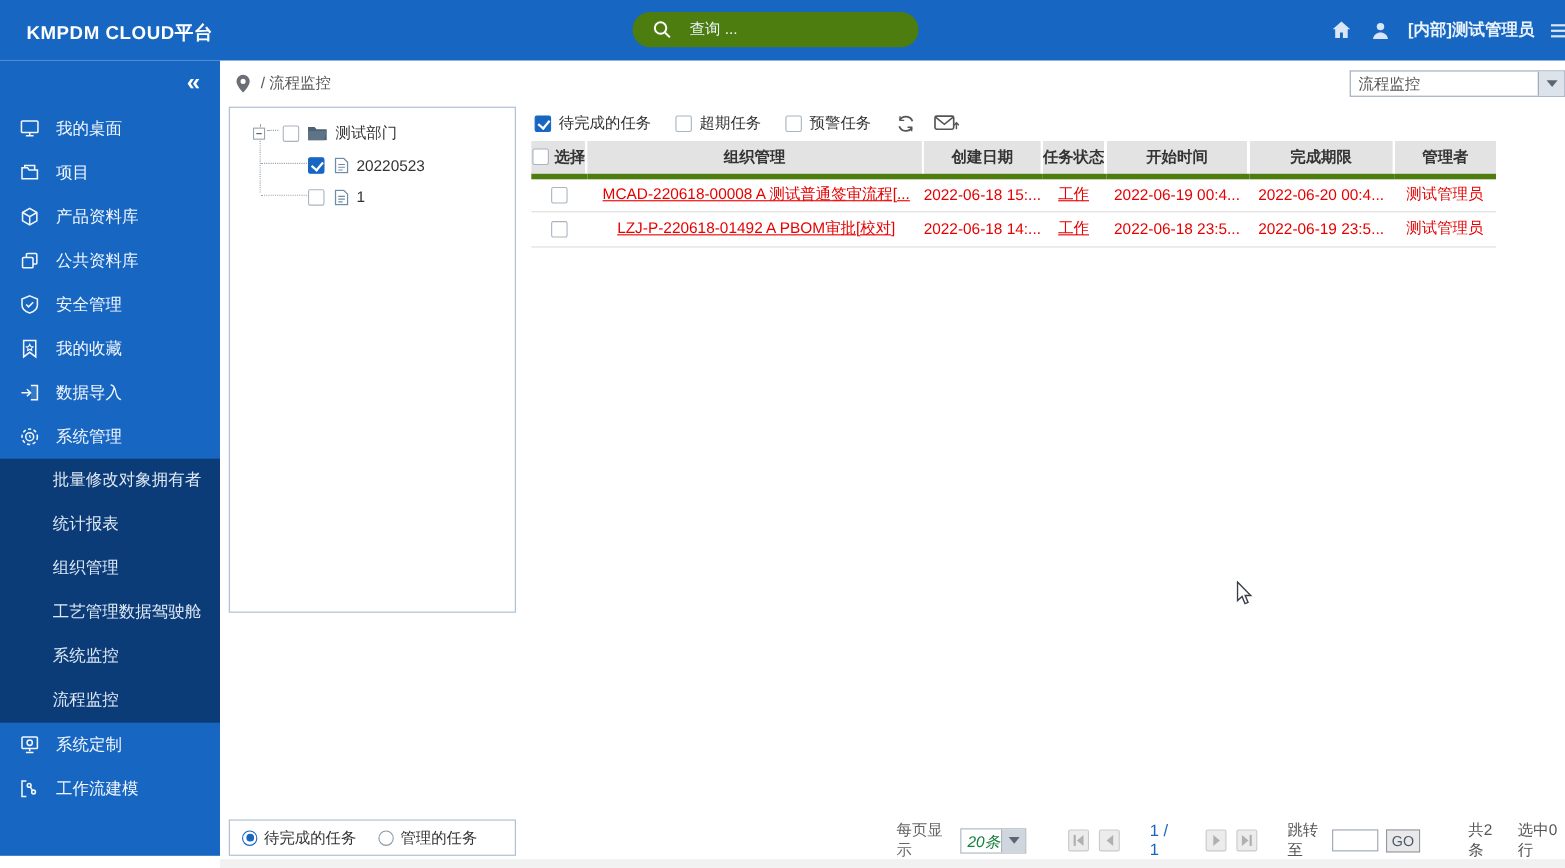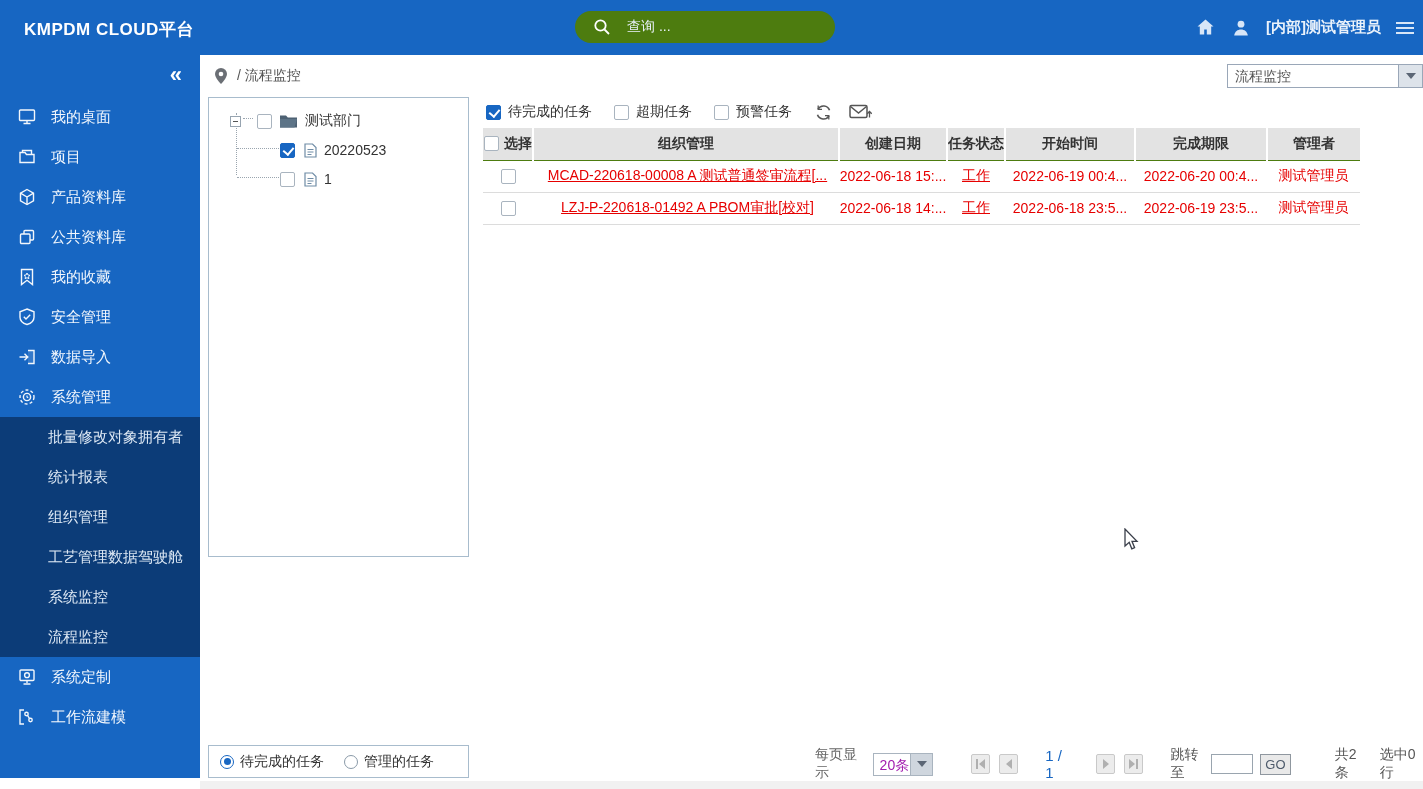--- a/index.html
+++ b/index.html
@@ -10,21 +10,21 @@
     background: #ffffff;
     overflow: hidden;
   }
   svg { display:block; }
 
   
   .header { position:absolute; left:0; top:0; width:1423px; height:55px; background:#1766c2; z-index:5; }
   .logo { position:absolute; left:24px; top:18px; color:#ffffff; font-size:17px; font-weight:bold; letter-spacing:.5px; white-space:nowrap; }
   .search-pill { position:absolute; left:575px; top:11px; width:260px; height:32px; border-radius:16px; background:#4d7c0f; display:flex; align-items:center; padding-left:18px; cursor:text; }
   .search-pill .stext { color:#eaf2fc; font-size:14px; margin-left:16px; }
-  .header-right { position:absolute; right:0; top:0; height:55px; display:flex; align-items:center; gap:15px; padding-right:16px; }
+  .header-right { position:absolute; right:0; top:0; height:55px; display:flex; align-items:center; gap:15px; padding-right:2px; }
   .username { color:#eaf2fb; font-size:15px; font-weight:600; white-space:nowrap; }
   .hamburger { width:18px; display:flex; flex-direction:column; gap:3px; margin-right:-7px; cursor:pointer; }
   .hamburger i { display:block; height:2px; background:#d8e6f7; }
 
   
   .sidebar { position:absolute; left:0; top:55px; width:200px; height:723px; background:#1766c2; color:#f2f7fd; }
   .collapse-btn { position:absolute; top:9px; right:18px; font-size:22px; font-weight:bold; color:#fff; cursor:pointer; line-height:22px; }
   .menu { margin-top:42px; }
   .menu-item { height:40px; display:flex; align-items:center; gap:14px; padding-left:17px; font-size:15px; cursor:pointer; white-space:nowrap; }
   .menu-item .mi-icon { width:20px; height:20px; flex:none; opacity:.95; }
@@ -57,32 +57,32 @@
   .radio.selected { border-color:#1766c2; }
   .radio.selected::after { content:""; display:block; width:7px; height:7px; margin:2.5px auto; border-radius:50%; background:#1766c2; }
 
   
   .filter-row { position:absolute; left:486px; top:99px; height:26px; display:flex; align-items:center; font-size:14px; color:#333; }
   .filter-item { display:flex; align-items:center; gap:7px; margin-right:22px; cursor:pointer; }
   .tool-icon { margin-right:16px; cursor:pointer; }
 
   
   .task-table { position:absolute; left:483px; top:128px; width:877px; border-collapse:collapse; table-layout:fixed; font-size:14px; }
-  .task-table th { background:#e3e3e3; height:32px; font-weight:bold; color:#333; text-align:center; border-right:2px solid #fff; border-bottom:1px solid #4d7c0f; overflow:hidden; white-space:nowrap; }
+  .task-table th { background:#e3e3e3; height:32px; font-weight:bold; color:#333; text-align:center; border-right:2px solid #fff; border-bottom:5px solid #4d7c0f; overflow:hidden; white-space:nowrap; }
   .task-table th:last-child { border-right:none; }
   .task-table td { height:32px; border-bottom:1px solid #dcdcdc; overflow:hidden; white-space:nowrap; text-align:center; }
   .th-select { display:flex; align-items:center; gap:5px; padding-left:1px; }
   .red { color:#e60000; }
   .rlink { color:#e60000; text-decoration:underline; cursor:pointer; }
   .cell-name { text-align:right; padding-left:3px; }
 
   
   .pagination { position:absolute; left:483px; top:750px; width:940px; height:28px; display:flex; align-items:center; font-size:14px; color:#666; }
   .per-page-select { margin-left:8px; width:68px; height:23px; border:1px solid #a9b4bf; background:#fff; position:relative; cursor:pointer; }
-  .per-page-select .pp-text { position:absolute; left:6px; top:3px; color:#a21caf; }
+  .per-page-select .pp-text { position:absolute; left:6px; top:3px; color:#15803d;font-style:italic; }
   .pp-arrow { position:absolute; right:0; top:0; width:22px; height:21px; background:#cfd6de; border-left:1px solid #a9b4bf; display:flex; align-items:center; justify-content:center; }
   .nav-group { display:flex; align-items:center; gap:9px; margin-left:38px; }
   .nav-btn { width:23px; height:20px; background:#ececec; border:1px solid #c9c9c9; border-radius:2px; display:flex; align-items:center; justify-content:center; gap:1px; cursor:pointer; }
   .tri-l { width:0; height:0; border-top:5px solid transparent; border-bottom:5px solid transparent; border-right:6px solid #b0b0b0; }
   .tri-r { width:0; height:0; border-top:5px solid transparent; border-bottom:5px solid transparent; border-left:6px solid #b0b0b0; }
   .nbar { width:2px; height:10px; background:#b0b0b0; }
   .page-info { color:#1766c2; margin:0 18px; font-size:15px; }
   .jump-group { display:flex; align-items:center; gap:7px; margin-left:27px; color:#555; }
   .jump-input { width:42px; height:20px; border:1px solid #9aa5af; background:#fff; }
   .go-btn { width:38px; height:21px; background:#e9e9e9; border:1px solid #8f979f; color:#4d5a6b; font-size:13px; display:flex; align-items:center; justify-content:center; cursor:pointer; }
@@ -162,34 +162,34 @@
           <svg width="20" height="20" viewBox="0 0 20 20" fill="none" stroke="#fff" stroke-width="1.4">
             <rect x="3.5" y="7" width="9.5" height="9.5" rx="1"></rect>
             <path d="M7 7V4.5A1 1 0 0 1 8 3.5h7.5a1 1 0 0 1 1 1V12a1 1 0 0 1-1 1H13"></path>
           </svg>
         </span>
       <span>公共资料库</span>
     </div>
     <div class="menu-item">
       <span class="mi-icon">
           <svg width="20" height="20" viewBox="0 0 20 20" fill="none" stroke="#fff" stroke-width="1.4">
+            <path d="M10 2l7 2.8v5.4c0 3.8-3 6.1-7 7.3-4-1.2-7-3.5-7-7.3V4.8z"></path>
+            <path d="M6.8 9.8l2.2 2.2 4.2-4.2"></path>
+          </svg>
+        </span>
+      <span>安全管理</span>
+    </div>
+    <div class="menu-item">
+      <span class="mi-icon">
+          <svg width="20" height="20" viewBox="0 0 20 20" fill="none" stroke="#fff" stroke-width="1.4">
             <path d="M4.5 2.5h11v15l-5.5-4.2-5.5 4.2z"></path>
             <path d="M10 6l1 2 2 .3-1.5 1.4.4 2-1.9-1-1.9 1 .4-2L7 8.3 9 8z" stroke-width="1"></path>
           </svg>
         </span>
       <span>我的收藏</span>
-    </div>
-    <div class="menu-item">
-      <span class="mi-icon">
-          <svg width="20" height="20" viewBox="0 0 20 20" fill="none" stroke="#fff" stroke-width="1.4">
-            <path d="M10 2l7 2.8v5.4c0 3.8-3 6.1-7 7.3-4-1.2-7-3.5-7-7.3V4.8z"></path>
-            <path d="M6.8 9.8l2.2 2.2 4.2-4.2"></path>
-          </svg>
-        </span>
-      <span>安全管理</span>
     </div>
     <div class="menu-item">
       <span class="mi-icon">
           <svg width="20" height="20" viewBox="0 0 20 20" fill="none" stroke="#fff" stroke-width="1.4">
             <path d="M11 3.5h6v13h-6" fill="#ffffff22"></path>
             <path d="M2.5 10h8M7.5 6.8L10.8 10l-3.3 3.2"></path>
           </svg>
         </span>
       <span>数据导入</span>
     </div>

